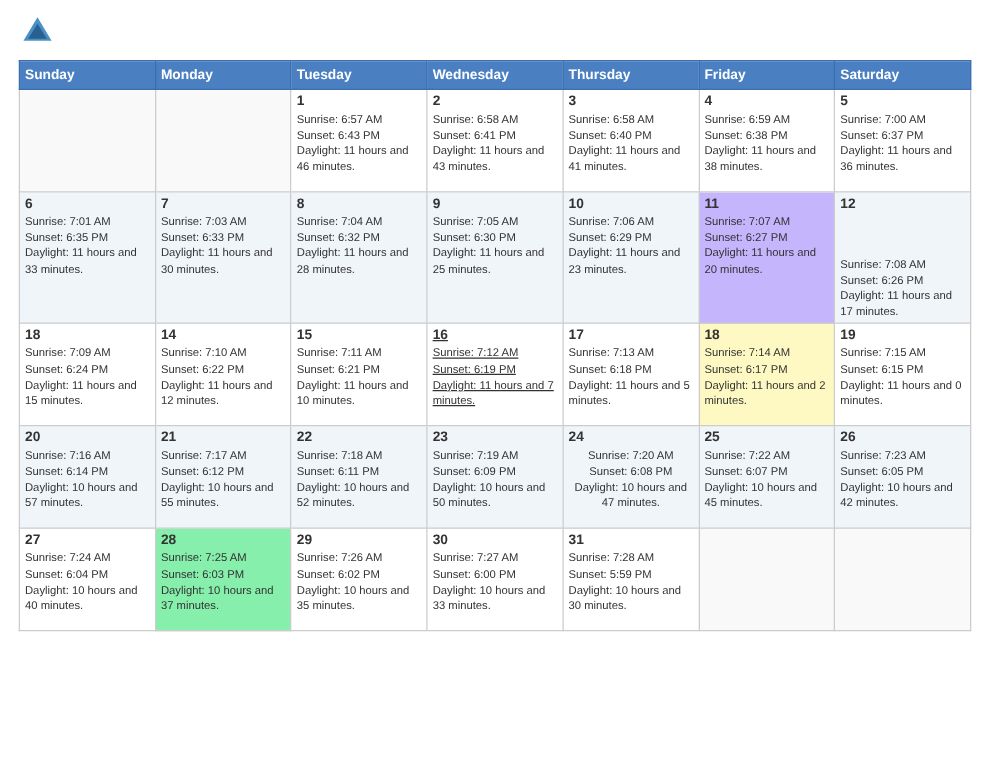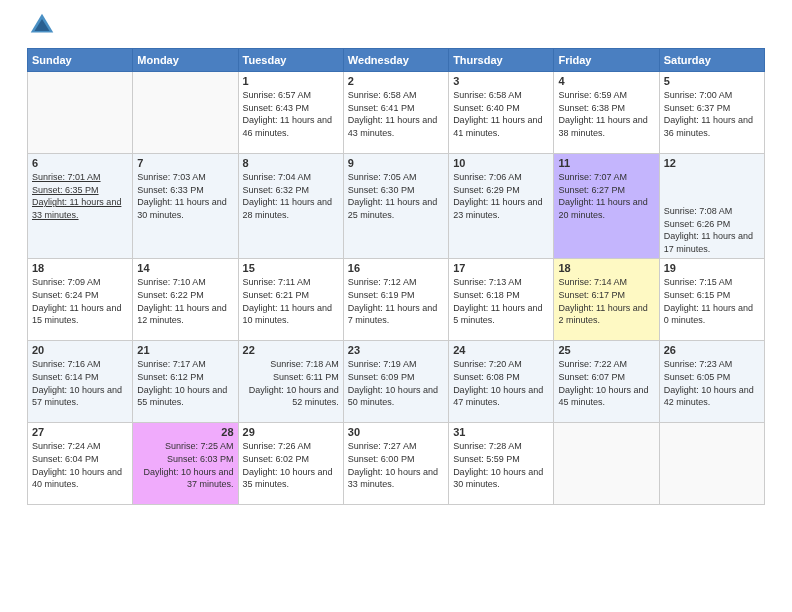--- a/index.html
+++ b/index.html
@@ -6,21 +6,21 @@
     body {
       width: 792px;
       height: 612px;
       font-family: Arial, sans-serif;
       background: #fff;
       overflow: hidden;
     }
     .page {
       width: 792px;
       height: 440px;
-      padding: 10px 27px;
+      padding: 10px 15px;
       display: flex;
       flex-direction: column;
     }
     .header {
       display: flex;
       justify-content: space-between;
       align-items: flex-start;
       margin-bottom: 8px;
     }
     .logo {
@@ -164,21 +164,21 @@
           <td style="background: rgb(255, 255, 255);">
             <span class="day-num">5</span>
             <div class="day-info" style="white-space: pre-line;">Sunrise: 7:00 AM
 Sunset: 6:37 PM
 Daylight: 11 hours and 36 minutes.</div>
           </td>
         </tr>
         <tr>
           <td style="background: rgb(240, 245, 250);">
             <span class="day-num">6</span>
-            <div class="day-info" style="white-space: pre-line; text-decoration: underline;">Sunrise: 7:01 AM
+            <div class="day-info" style="white-space: pre-line;">Sunrise: 7:01 AM
 Sunset: 6:35 PM
 Daylight: 11 hours and 33 minutes.</div>
           </td>
           <td style="background: rgb(240, 245, 250);">
             <span class="day-num">7</span>
             <div class="day-info" style="white-space: pre-line;">Sunrise: 7:03 AM
 Sunset: 6:33 PM
 Daylight: 11 hours and 30 minutes.</div>
           </td>
           <td style="background: rgb(240, 245, 250);">
@@ -224,21 +224,21 @@
             <div class="day-info" style="white-space: pre-line;">Sunrise: 7:10 AM
 Sunset: 6:22 PM
 Daylight: 11 hours and 12 minutes.</div>
           </td>
           <td style="background: rgb(255, 255, 255);">
             <span class="day-num">15</span>
             <div class="day-info" style="white-space: pre-line;">Sunrise: 7:11 AM
 Sunset: 6:21 PM
 Daylight: 11 hours and 10 minutes.</div>
           </td>
-          <td style="background: rgb(255, 255, 255);">
+          <td style="background: rgb(255, 255, 255); text-decoration: underline;">
             <span class="day-num">16</span>
             <div class="day-info" style="white-space: pre-line;">Sunrise: 7:12 AM
 Sunset: 6:19 PM
 Daylight: 11 hours and 7 minutes.</div>
           </td>
           <td style="background: rgb(255, 255, 255);">
             <span class="day-num">17</span>
             <div class="day-info" style="white-space: pre-line;">Sunrise: 7:13 AM
 Sunset: 6:18 PM
 Daylight: 11 hours and 5 minutes.</div>
@@ -264,33 +264,33 @@
 Daylight: 10 hours and 57 minutes.</div>
           </td>
           <td style="background: rgb(240, 245, 250);">
             <span class="day-num">21</span>
             <div class="day-info" style="white-space: pre-line;">Sunrise: 7:17 AM
 Sunset: 6:12 PM
 Daylight: 10 hours and 55 minutes.</div>
           </td>
           <td style="background: rgb(240, 245, 250);">
             <span class="day-num">22</span>
-            <div class="day-info" style="white-space: pre-line; text-align: right;">Sunrise: 7:18 AM
+            <div class="day-info" style="white-space: pre-line;">Sunrise: 7:18 AM
 Sunset: 6:11 PM
 Daylight: 10 hours and 52 minutes.</div>
           </td>
           <td style="background: rgb(240, 245, 250);">
             <span class="day-num">23</span>
             <div class="day-info" style="white-space: pre-line;">Sunrise: 7:19 AM
 Sunset: 6:09 PM
 Daylight: 10 hours and 50 minutes.</div>
           </td>
           <td style="background: rgb(240, 245, 250);">
             <span class="day-num">24</span>
-            <div class="day-info" style="white-space: pre-line;">Sunrise: 7:20 AM
+            <div class="day-info" style="white-space: pre-line; text-align: center;">Sunrise: 7:20 AM
 Sunset: 6:08 PM
 Daylight: 10 hours and 47 minutes.</div>
           </td>
           <td style="background: rgb(240, 245, 250);">
             <span class="day-num">25</span>
             <div class="day-info" style="white-space: pre-line;">Sunrise: 7:22 AM
 Sunset: 6:07 PM
 Daylight: 10 hours and 45 minutes.</div>
           </td>
           <td style="background: rgb(240, 245, 250); margin-left: 20px;">
@@ -300,21 +300,21 @@
 Daylight: 10 hours and 42 minutes.</div>
           </td>
         </tr>
         <tr>
           <td style="background: rgb(255, 255, 255);">
             <span class="day-num">27</span>
             <div class="day-info" style="white-space: pre-line;">Sunrise: 7:24 AM
 Sunset: 6:04 PM
 Daylight: 10 hours and 40 minutes.</div>
           </td>
-          <td style="background: #f0abfc; text-align: right;">
+          <td style="background: #86efac;">
             <span class="day-num">28</span>
             <div class="day-info" style="white-space: pre-line;">Sunrise: 7:25 AM
 Sunset: 6:03 PM
 Daylight: 10 hours and 37 minutes.</div>
           </td>
           <td style="background: rgb(255, 255, 255);">
             <span class="day-num">29</span>
             <div class="day-info" style="white-space: pre-line;">Sunrise: 7:26 AM
 Sunset: 6:02 PM
 Daylight: 10 hours and 35 minutes.</div>

